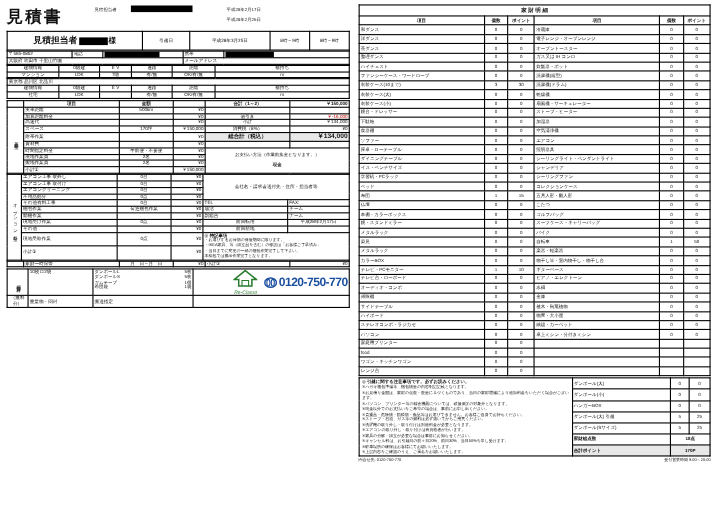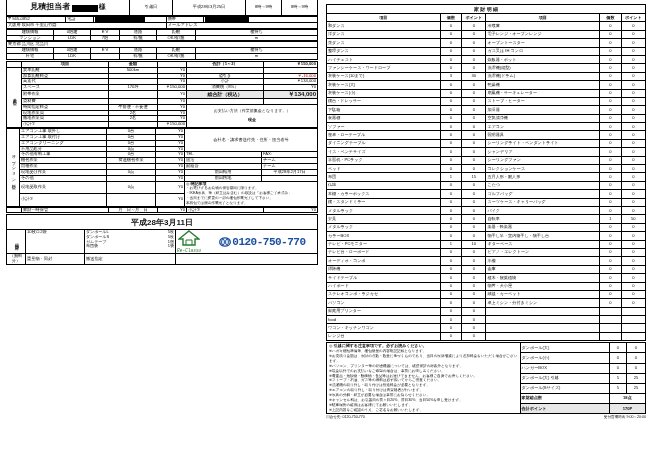--- a/index.html
+++ b/index.html
@@ -29,20 +29,28 @@
   .note{font-size:3.6px;line-height:1.35;}
   .tel{font-weight:bold;font-size:11px;letter-spacing:-0.5px;}
 </style>
 </head>
 <body>
 
 <div class="page">
 
   <div class="left">
 
+    <div style="position:relative;height:30px;">
+      <div class="title" style="position:absolute;left:0;top:2px;">見積書</div>
+      <div style="position:absolute;left:150px;top:2px;" class="tiny">見積日</div>
+      <div style="position:absolute;left:200px;top:2px;" class="tiny">平成28年2月17日</div>
+      <div style="position:absolute;left:80px;top:2px;" class="tiny">見積担当者</div>
+      <div style="position:absolute;left:113px;top:1px;width:56px;height:6px;background:#000;"></div>
+      <div style="position:absolute;left:200px;top:11px;" class="tiny">平成28年2月26日</div>
+    </div>
 
     <table class="t" style="margin-top:-6px;">
       <tbody>
           <tr>
         <td style="width:120px;height:16px;" class="c">
           <span class="b" style="font-size:8px;">見積担当者</span>
           <span style="display:inline-block;width:26px;height:7px;background:#000;vertical-align:middle;"></span>
           <span class="b" style="font-size:7px;">様</span>
         </td>
         <td style="width:40px;" class="c tiny">引越日</td>
@@ -285,23 +293,20 @@
         <td style="width:46px;" class="tiny c">月　日～月　日</td>
         <td style="width:26px;" class="tiny r">¥0</td>
         <td style="width:74px;" class="tiny">小計③</td>
         <td class="tiny r">¥0</td>
       </tr>
     </tbody>
       </table>
 
     <table class="t" style="margin-top:1px;">
       <tbody>
-          <tr>
-        <td colspan="4" class="c b" style="font-size:8px;height:14px;">平成28年3月11日</td>
-      </tr>
       <tr>
         <td style="width:18px;" class="vert">梱包資材</td>
         <td style="width:56px;vertical-align:top;" class="tiny">10枚ロ2袋</td>
         <td style="width:88px;vertical-align:top;">
           <div style="display:flex;justify-content:space-between;">
                 <span class="tiny">ダンボールL</span>
                 <span class="tiny">5枚</span>
               </div>
           <div style="display:flex;justify-content:space-between;">
                 <span class="tiny">ダンボールS</span>
@@ -310,21 +315,21 @@
           <div style="display:flex;justify-content:space-between;">
                 <span class="tiny">ガムテープ</span>
                 <span class="tiny">1個</span>
               </div>
           <div style="display:flex;justify-content:space-between;">
                 <span class="tiny">布団袋</span>
                 <span class="tiny">1袋</span>
               </div>
         </td>
         <td style="vertical-align:middle;text-align:center;">
-          <div style="display:flex;align-items:center;justify-content:flex-start;gap:18px;font-family:Liberation Mono, monospace;">
+          <div style="display:flex;align-items:center;justify-content:flex-end;gap:6px;">
             <div style="text-align:center;">
               <svg width="22" height="16" viewBox="0 0 22 16">
                 <polygon points="11,1 21,9 17,9 17,15 5,15 5,9 1,9" fill="none" stroke="#2a7d2e" stroke-width="1.4"></polygon>
                 <path d="M8 15 L8 10 L14 10 L14 15" fill="none" stroke="#2a7d2e" stroke-width="1"></path>
               </svg>
               <div style="font-size:4.5px;color:#2a7d2e;font-style:italic;">Re-Classo</div>
             </div>
             <div style="display:flex;align-items:center;gap:1px;">
               <svg width="12" height="12" viewBox="0 0 12 12">
                 <ellipse cx="6" cy="6" rx="5.3" ry="4.2" fill="none" stroke="#1a4fa0" stroke-width="1.3"></ellipse>

